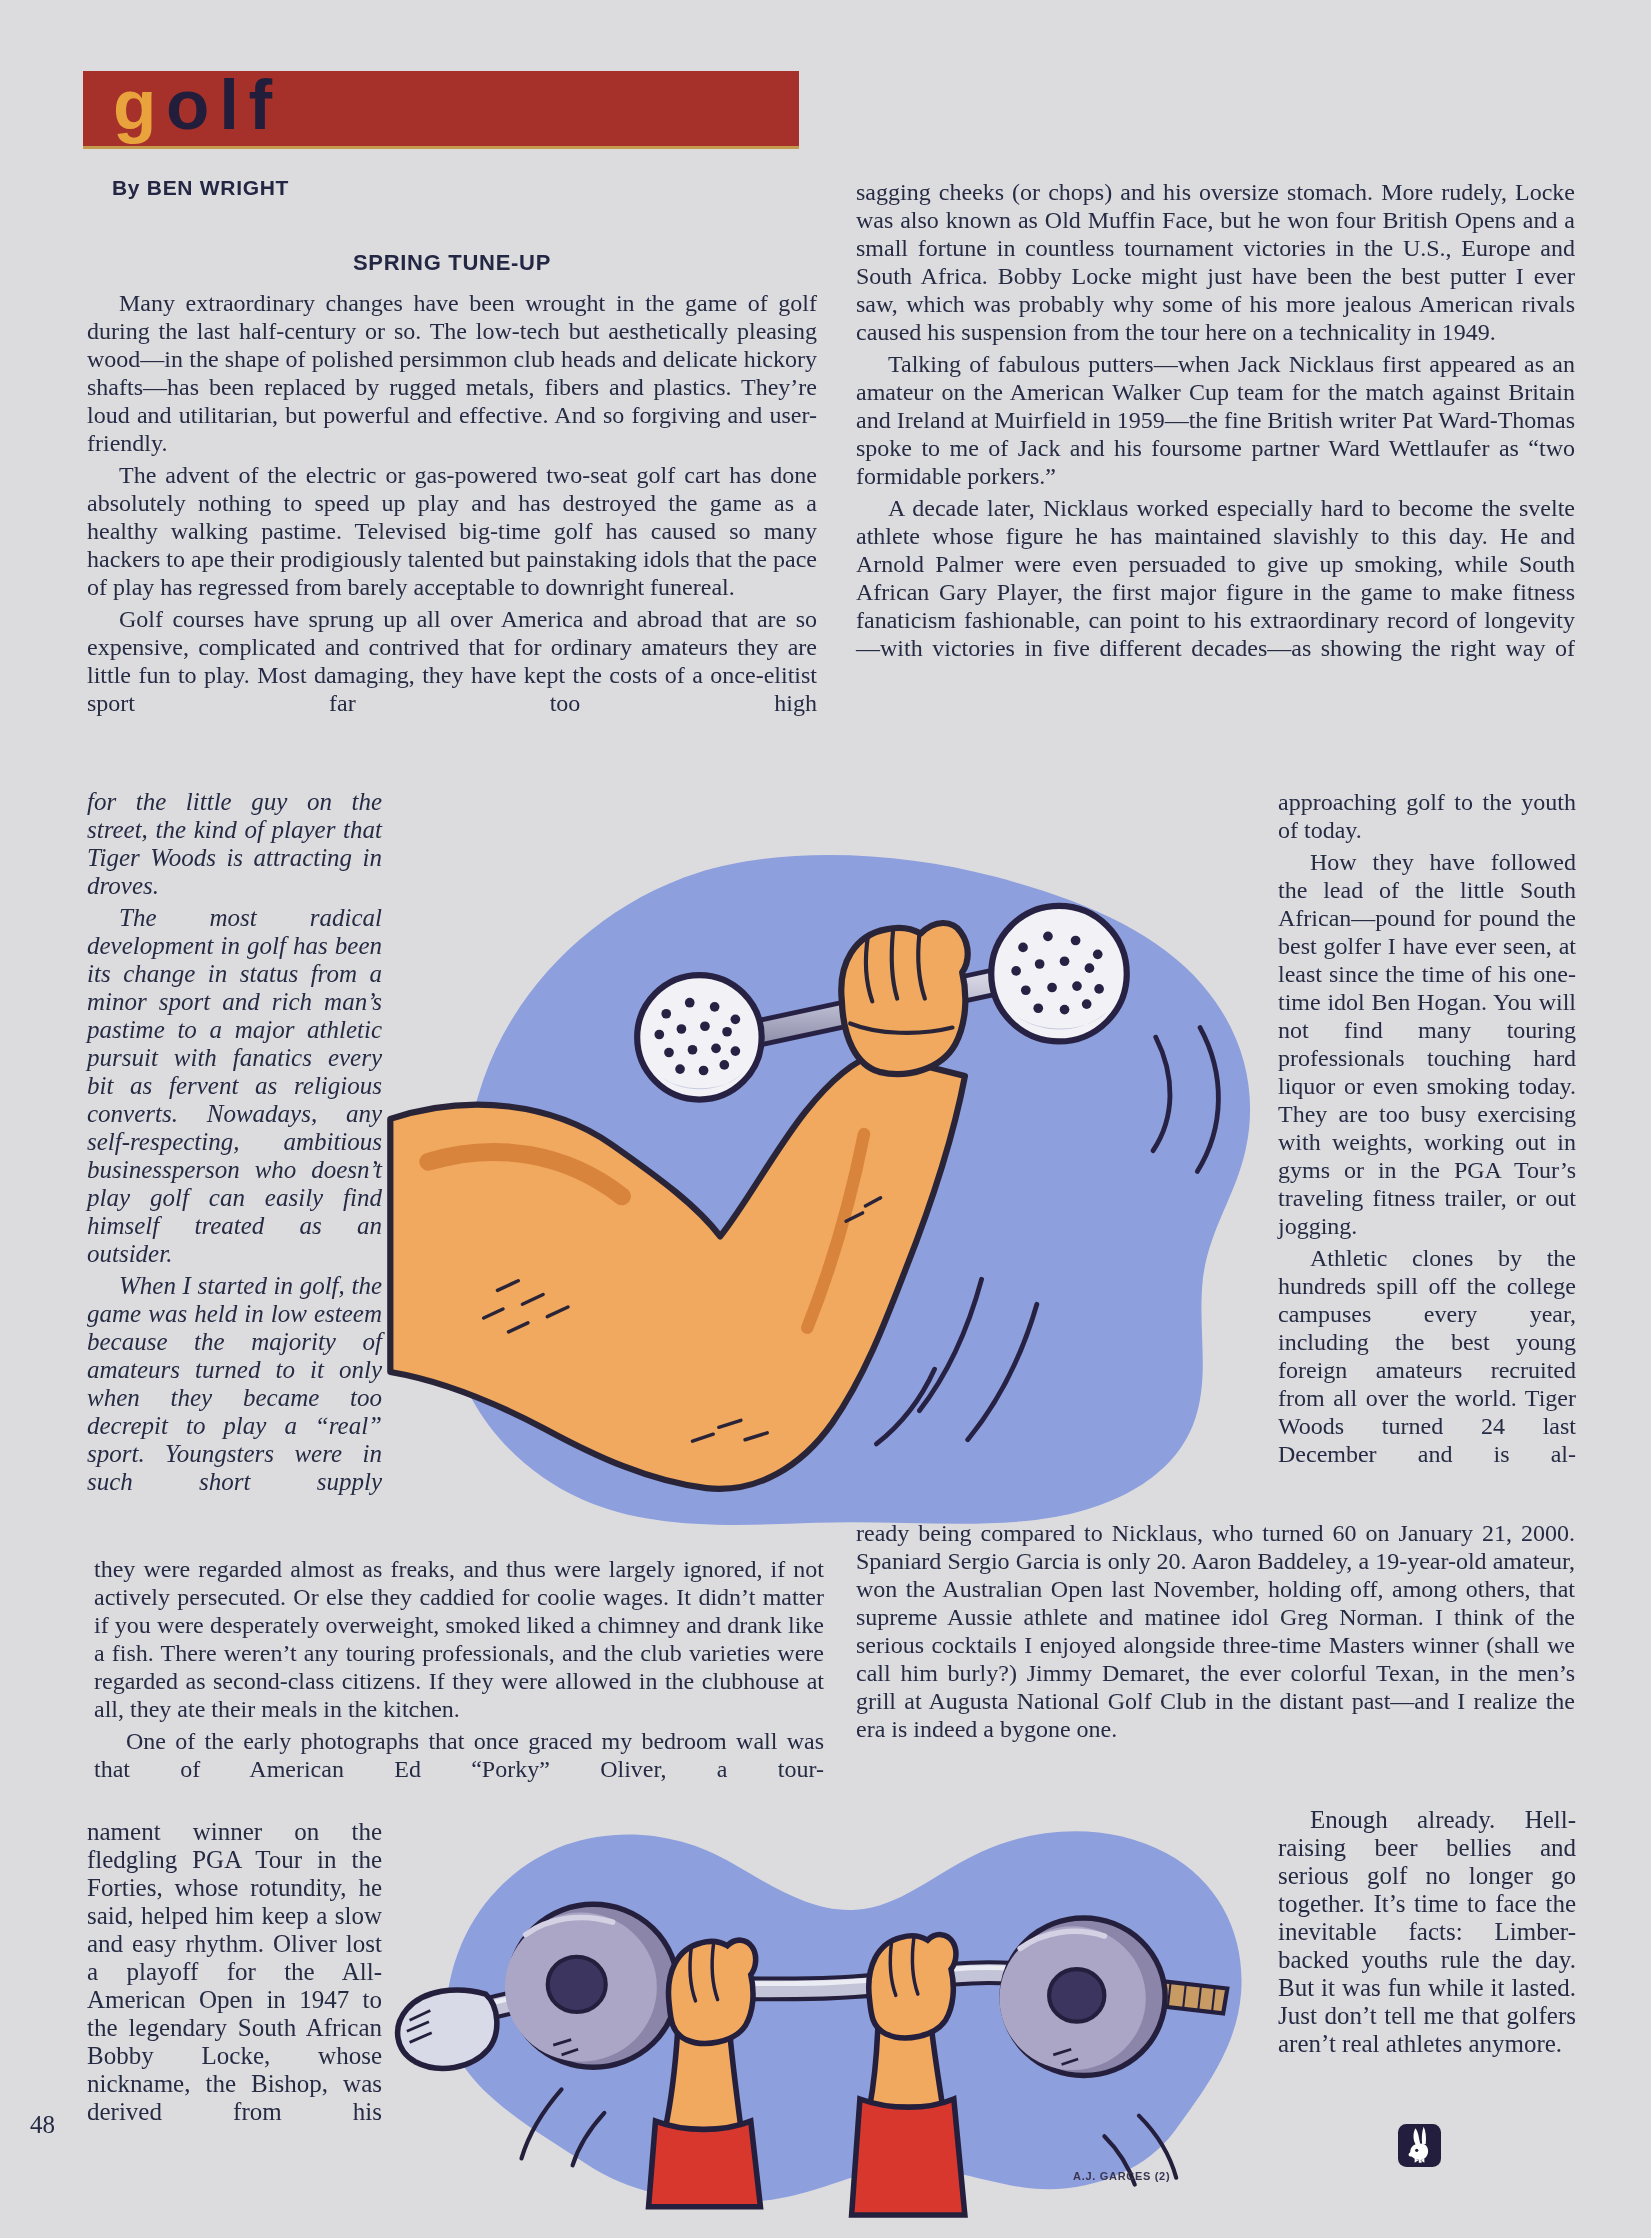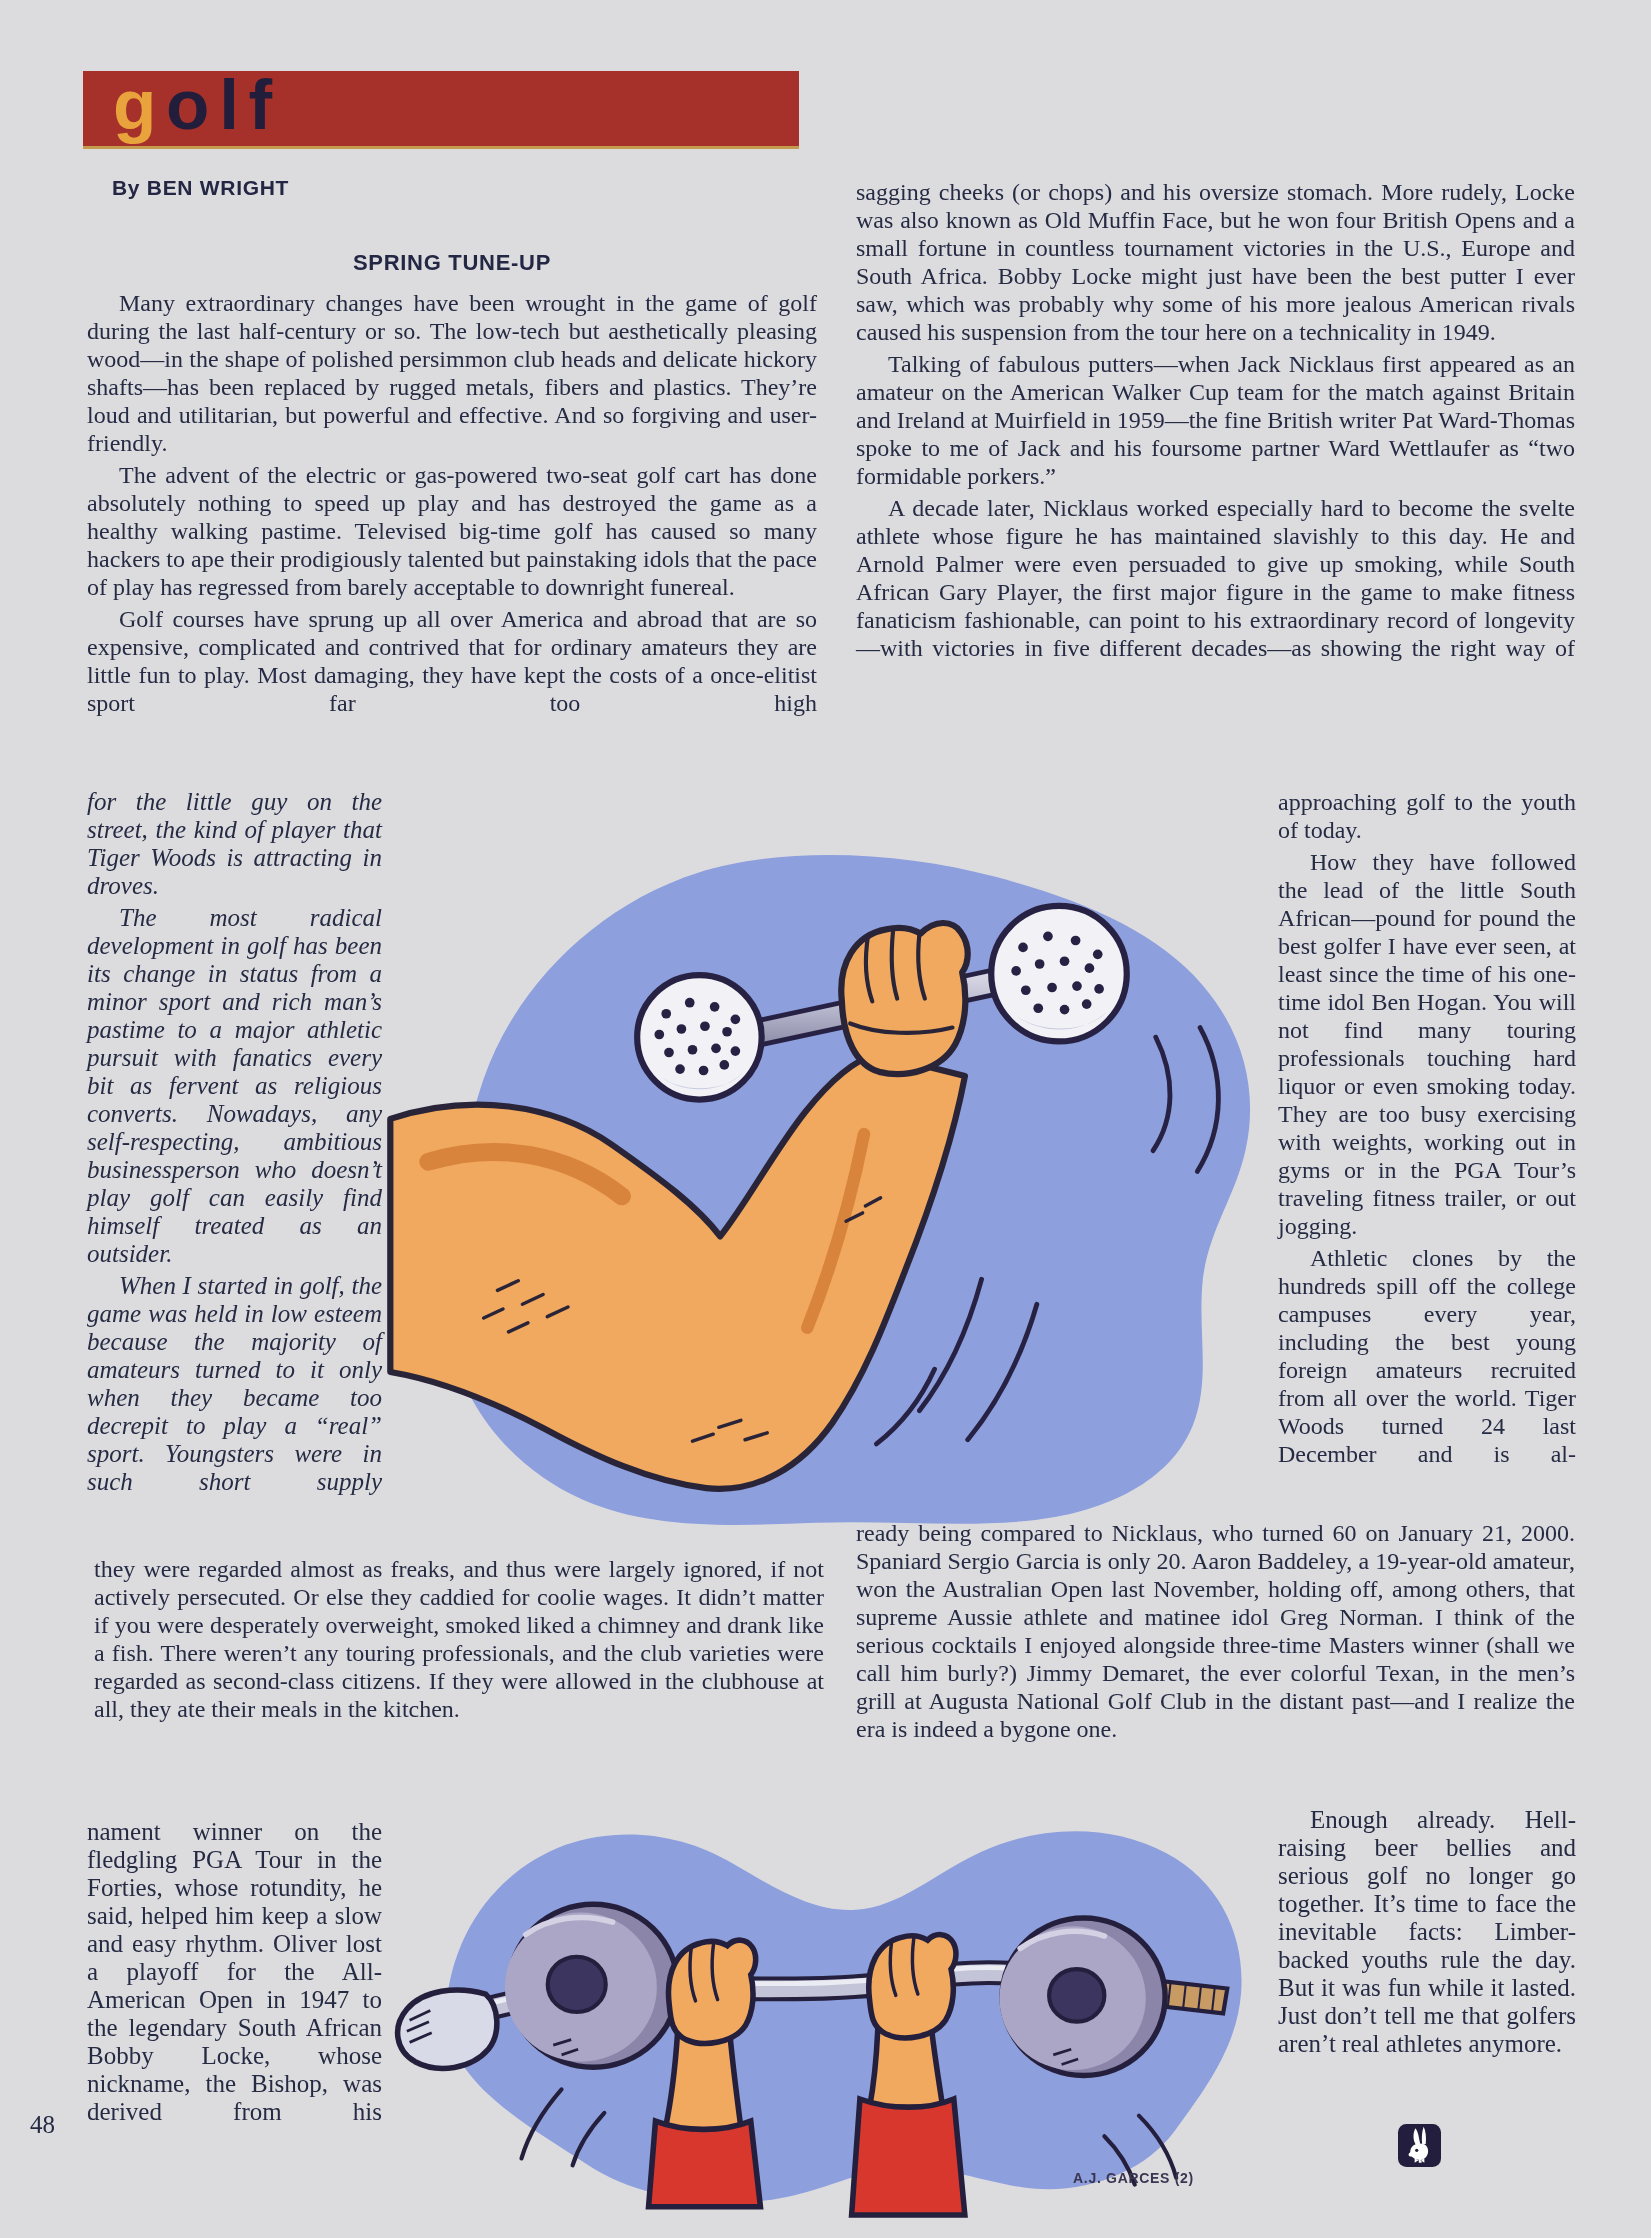--- a/index.html
+++ b/index.html
@@ -31,21 +31,21 @@
   #r1{left:852px;top:174px;width:727px;height:611px;}
   #r2{left:1274px;top:784px;width:306px;height:733px;font-size:24px;}
   #r3{left:852px;top:1515px;width:727px;height:267px;}
   #r4{left:1274px;top:1802px;width:306px;height:313px;}
   
   .illo1{position:absolute;left:373px;top:816px;}
   .illo2{position:absolute;left:387px;top:1791px;}
   
   .pageno{position:absolute;left:30px;top:2111px;font-size:25px;color:#262b44;}
   .credit{position:absolute;left:1073px;top:2170px;font-family:"Liberation Sans",sans-serif;
-          font-weight:700;font-size:14px;letter-spacing:0.7px;color:#3a3550;}
+          font-weight:700;font-size:11px;letter-spacing:0.7px;color:#3a3550;}
   .bunny{position:absolute;left:1398px;top:2124px;width:43px;height:43px;
          background:#231e3d;border-radius:8.3px;}
   .bunny svg{display:block;}
 </style>
 </head>
 <body>
 
 <div class="page">
 
   <div class="header-bar">
@@ -59,20 +59,21 @@
     <p class="ind">The advent of the electric or gas-powered two-seat golf cart has done absolutely nothing to speed up play and has destroyed the game as a healthy walking pastime. Televised big-time golf has caused so many hackers to ape their prodigiously talented but painstaking idols that the pace of play has regressed from barely acceptable to downright funereal.</p>
     <p class="ind jl">Golf courses have sprung up all over America and abroad that are so expensive, complicated and contrived that for ordinary amateurs they are little fun to play. Most damaging, they have kept the costs of a once-elitist sport far too high</p>
   </div>
   <div id="l2" class="tblock narrow">
     <p>for the little guy on the street, the kind of player that Tiger Woods is attracting in droves.</p>
     <p class="ind">The most radical development in golf has been its change in status from a minor sport and rich man’s pastime to a major athletic pursuit with fanatics every bit as fervent as religious converts. Nowadays, any self-respecting, ambitious businessperson who doesn’t play golf can easily find himself treated as an outsider.</p>
     <p class="ind jl">When I started in golf, the game was held in low esteem because the majority of amateurs turned to it only when they became too decrepit to play a “real” sport. Youngsters were in such short supply</p>
   </div>
   <div id="l3" class="tblock wide">
     <p>they were regarded almost as freaks, and thus were largely ignored, if not actively persecuted. Or else they caddied for coolie wages. It didn’t matter if you were desperately overweight, smoked liked a chimney and drank like a fish. There weren’t any touring professionals, and the club varieties were regarded as second-class citizens. If they were allowed in the clubhouse at all, they ate their meals in the kitchen.</p>
+    <p class="ind jl">One of the early photographs that once graced my bedroom wall was that of American Ed “Porky” Oliver, a tour-</p>
   </div>
   <div id="l4" class="tblock narrow">
     <p class="jl">nament winner on the fledgling PGA Tour in the Forties, whose rotundity, he said, helped him keep a slow and easy rhythm. Oliver lost a playoff for the All-American Open in 1947 to the legendary South African Bobby Locke, whose nickname, the Bishop, was derived from his</p>
   </div>
 
   <div id="r1" class="tblock wide">
     <p>sagging cheeks (or chops) and his oversize stomach. More rudely, Locke was also known as Old Muffin Face, but he won four British Opens and a small fortune in countless tournament victories in the U.S., Europe and South Africa. Bobby Locke might just have been the best putter I ever saw, which was probably why some of his more jealous American rivals caused his suspension from the tour here on a technicality in 1949.</p>
     <p class="ind">Talking of fabulous putters—when Jack Nicklaus first appeared as an amateur on the American Walker Cup team for the match against Britain and Ireland at Muirfield in 1959—the fine British writer Pat Ward-Thomas spoke to me of Jack and his foursome partner Ward Wettlaufer as “two formidable porkers.”</p>
     <p class="ind jl">A decade later, Nicklaus worked especially hard to become the svelte athlete whose figure he has maintained slavishly to this day. He and Arnold Palmer were even persuaded to give up smoking, while South African Gary Player, the first major figure in the game to make fitness fanaticism fashionable, can point to his extraordinary record of longevity—with victories in five different decades—as showing the right way of</p>
   </div>

